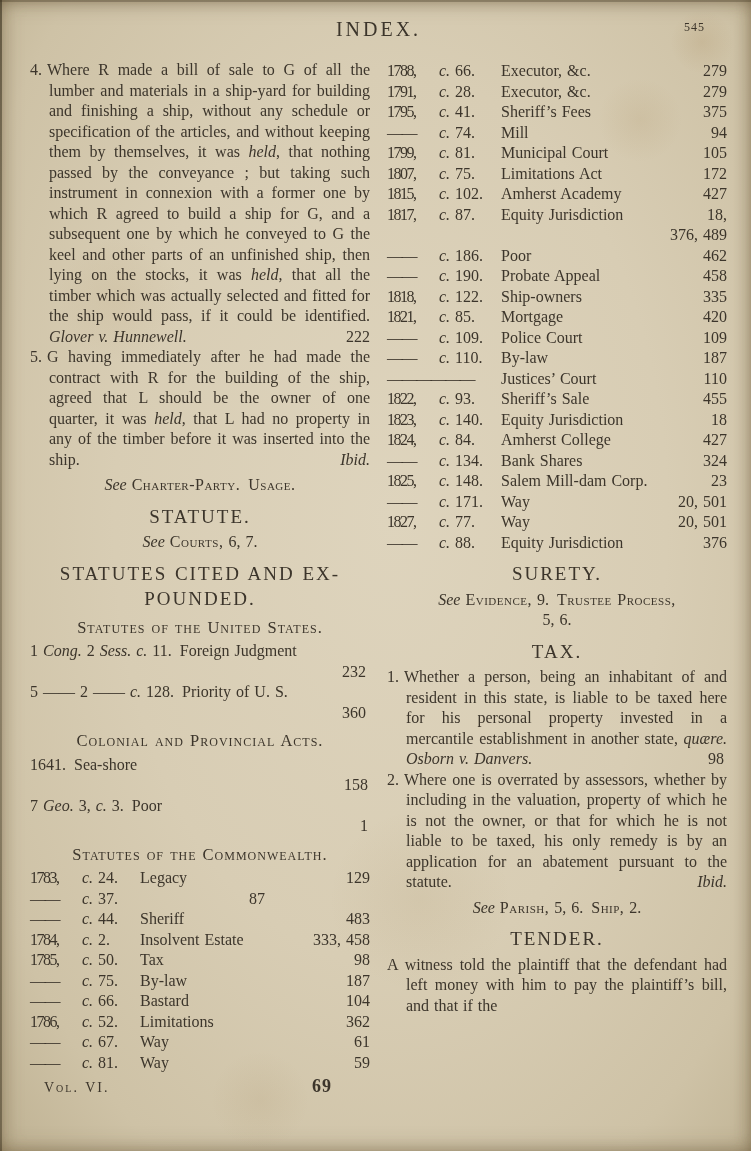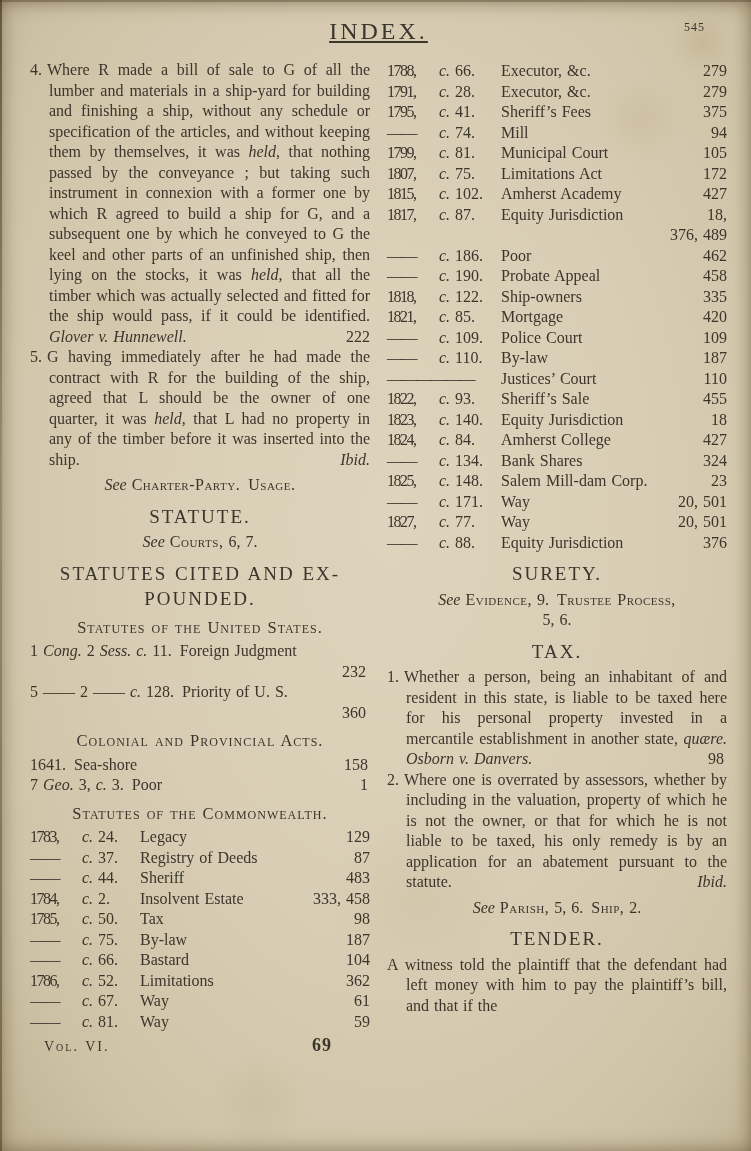--- a/index.html
+++ b/index.html
@@ -25,36 +25,36 @@
       radial-gradient(circle 45px at 702px 42px, rgba(150,110,55,.13), transparent 70%),
       radial-gradient(circle 70px at 260px 1100px, rgba(140,105,55,.08), transparent 70%);
   }
   .page::after{
     content:"";position:absolute;top:0;left:0;right:0;height:2px;
     background:rgba(60,50,30,.30);pointer-events:none;
   }
   .edge-left{position:absolute;top:0;left:0;bottom:0;width:2px;background:linear-gradient(to bottom,rgba(45,38,22,.55),rgba(45,38,22,.18) 40%,rgba(45,38,22,.40));}
   .content{position:absolute;inset:0;padding:18px 24px 0 30px;box-sizing:border-box;}
   .running-head{position:relative;text-align:center;height:30px;}
-  .running-title{font-size:24px;letter-spacing:3px;text-decoration:underline;}
+  .running-title{font-size:20px;letter-spacing:3px;}
   .folio{position:absolute;right:22px;top:2px;font-size:12px;letter-spacing:1px;}
   .columns{display:flex;gap:17px;margin-top:12px;}
   .col{width:50%;font-size:16px;line-height:20.5px;word-spacing:1px;}
   .item{margin:0;text-align:justify;padding-left:19px;text-indent:-19px;}
   .item-no{margin-right:5px;}
   .it{font-style:italic;}
   .sc{font-variant:small-caps;letter-spacing:.5px;}
   .pgref{float:right;}
   .crossref{text-align:center;margin:5px 0 4px;}
   .h-main{text-align:center;font-size:19px;letter-spacing:2px;margin:11px 0 5px;white-space:nowrap;}
   .h-main2{text-align:center;font-size:19px;letter-spacing:2px;margin:0 0 5px;}
   .h-sub{text-align:center;font-variant:small-caps;font-size:16.5px;letter-spacing:1px;margin:8px 0 3px;}
   .us-entry{margin:0;}
   .us-page{display:block;text-align:right;padding-right:4px;}
-  .flexline{display:flex;justify-content:space-between;margin:0;}
+  .flexline{display:flex;justify-content:space-between;margin:0;flex-direction:column;}
   .flexline .lp{text-align:right;padding-right:2px;}
   .stable{margin:1px 0 0;}
   .srow{display:grid;grid-template-columns:52px 58px 1fr auto;line-height:20.5px;}
   .srow .ry{white-space:nowrap;overflow:visible;}
   .srow .rc{white-space:nowrap;}
   .srow .rs{white-space:nowrap;overflow:visible;}
   .srow .rp{text-align:center;white-space:nowrap;padding-left:4px;}
   .col-right .srow{grid-template-columns:52px 62px 1fr auto;}
   .footer-line{position:relative;margin-top:5px;height:22px;}
   .footer-vol{position:absolute;left:14px;top:0;font-variant:small-caps;letter-spacing:2px;font-size:14px;}
@@ -121,21 +121,20 @@
             <div class="srow">
               <span class="ry dashline">1783,</span>
               <span class="rc"><span class="it">c.</span> <span>24.</span></span>
               <span class="rs">Legacy</span>
               <span class="rp">129</span>
             </div>
 
             <div class="srow">
               <span class="ry dashline">——</span>
               <span class="rc"><span class="it">c.</span> <span>37.</span></span>
-              <span class="rs">Registry of Deeds</span>
               <span class="rp">87</span>
             </div>
 
             <div class="srow">
               <span class="ry dashline">——</span>
               <span class="rc"><span class="it">c.</span> <span>44.</span></span>
               <span class="rs">Sheriff</span>
               <span class="rp">483</span>
             </div>
 

